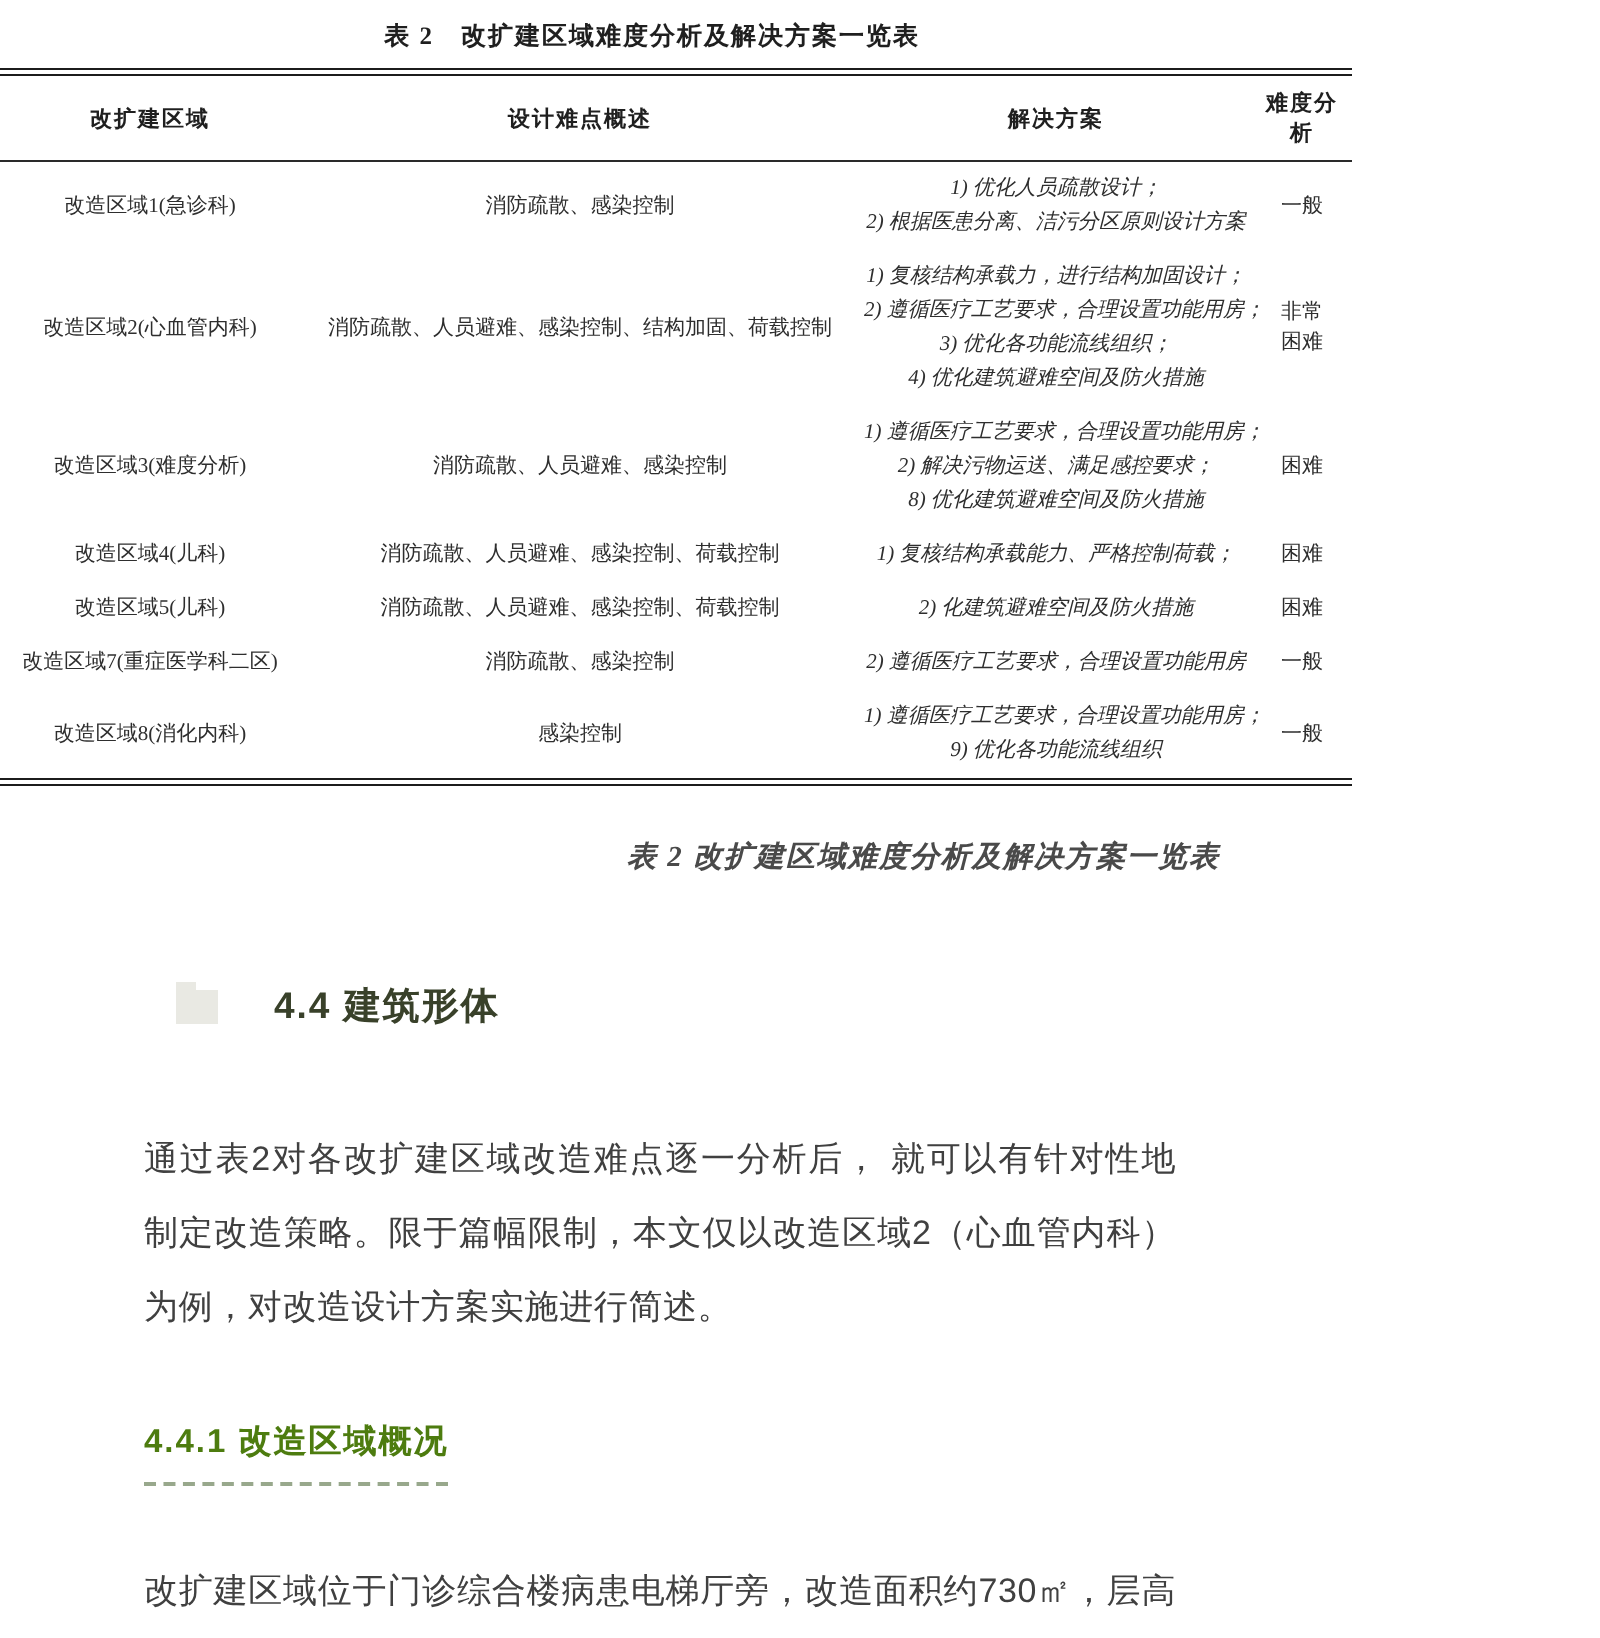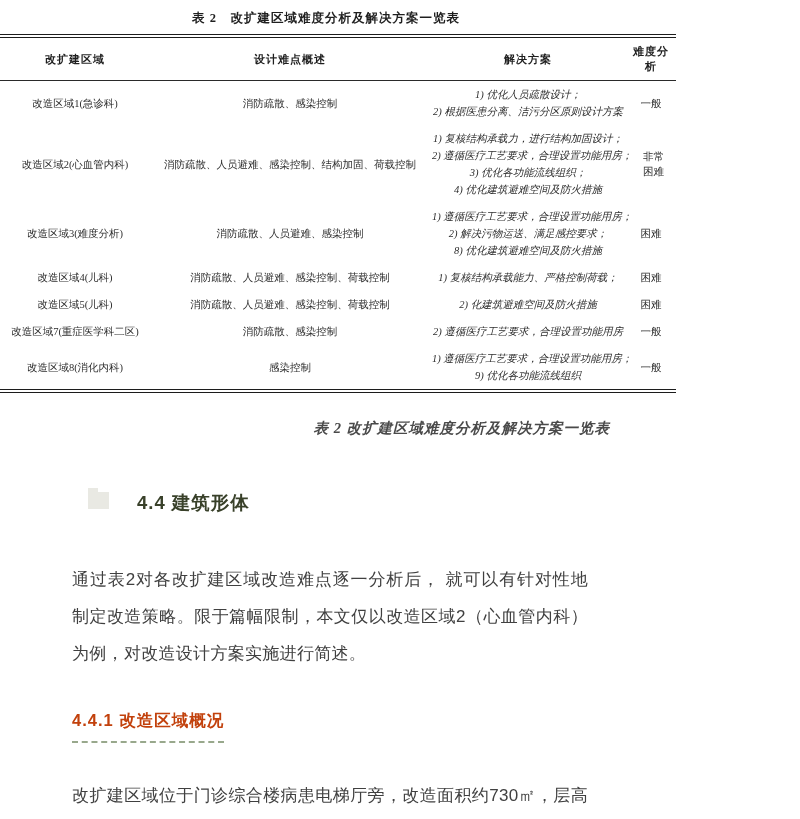--- a/index.html
+++ b/index.html
@@ -29,32 +29,32 @@
     border-bottom:1.5px solid #2a2a2a;
     padding:6px 2px; text-align:center; letter-spacing:1px;
   }
   table.paper-table td {
     padding:5px 2px; text-align:center; vertical-align:middle;
     line-height:17px;
   }
   .c-area, .c-diffs { white-space:nowrap; }
   .sol-line { white-space:nowrap; line-height:17px;font-style:italic; }
   .c-level { text-align:center; }
-  .diff { display:inline-block; max-width:26px; line-height:15px;text-align:right; }
+  .diff { display:inline-block; max-width:26px; line-height:15px; }
 
   .table-caption {
     margin:26px 42px 0 0; text-align:right;
     font-family:"Liberation Serif","DejaVu Serif",serif;
     font-style:italic; font-weight:bold; font-size:14.5px; color:#4a4a4a;
     letter-spacing:1px;
   }
 
   
   .section-heading {
-    margin:52px 0 0 88px; display:flex; 
+    margin:52px 0 0 88px; display:flex; align-items:center;
   }
   .folder-icon {
     width:21px; height:17px; background:#e9e9e3; position:relative;
     flex:0 0 auto; margin-top:2px;
   }
   .folder-icon::before {
     content:""; position:absolute; top:-4px; left:0;
     width:10px; height:4px; background:#e9e9e3;
   }
   .section-heading h2 {
@@ -66,21 +66,21 @@
   .para {
     margin:46px 64px 0 72px;
     font-size:17px; line-height:37px; color:#404040;
     text-align:justify; letter-spacing:0.3px;
   }
   .para.p2 { margin-top:34px; }
 
   
   .subsection-heading {
     margin:38px 0 0 72px; display:inline-block;
-    font-size:16.5px; font-weight:bold; color:#c2410c;
+    font-size:16.5px; font-weight:bold; color:#4d7c0f;
     padding-bottom:9px; letter-spacing:1px;
     border-bottom:2px dashed #98a88c;
   }
 </style>
 </head>
 <body>
 
 <div class="page">
 
   <div class="table-block">

